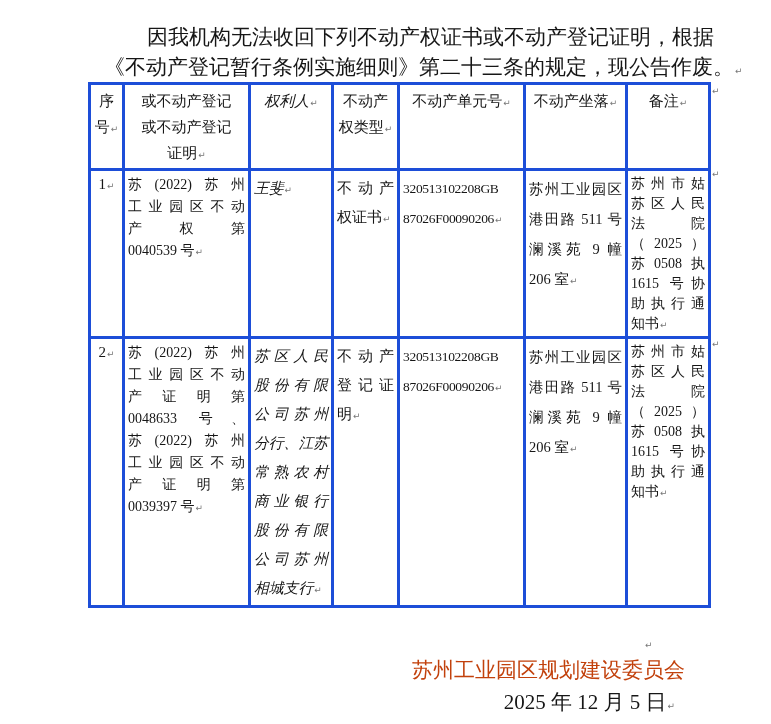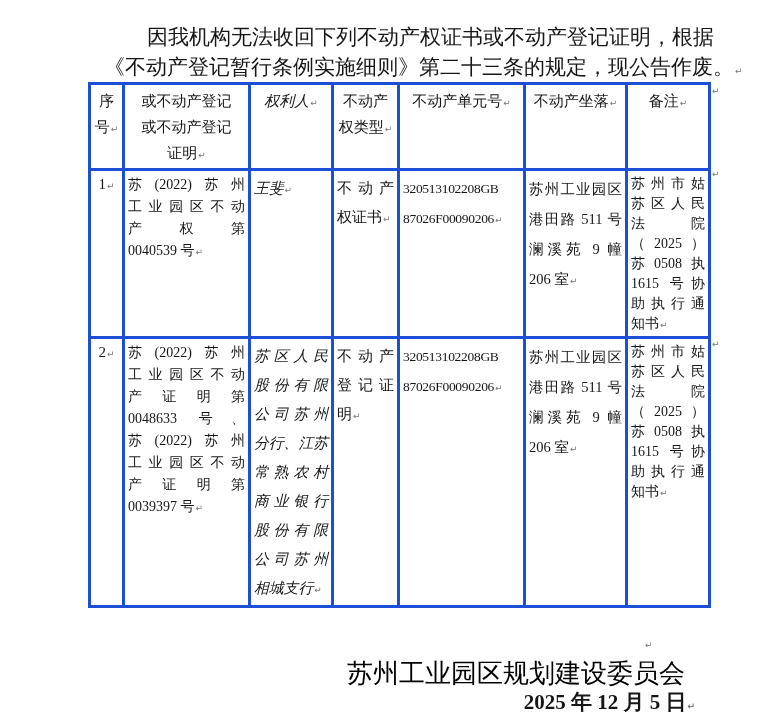--- a/index.html
+++ b/index.html
@@ -32,22 +32,22 @@
 
   
   .pmark { font-family:"DejaVu Sans",sans-serif; font-size:9px; color:#777777; margin-left:1px; }
   .float-mark { position:absolute; }
   .fm-hrow { left:711px; top:86px; }
   .fm-r0 { left:711px; top:169px; }
   .fm-r1 { left:711px; top:339px; }
   .fm-gap { left:644px; top:640px; }
 
   
-  .footer-org { position:absolute; top:656px; right:86px; font-size:26px; color:#000000; white-space:nowrap; }
-  .footer-date { position:absolute; top:688px; right:76px; font-size:21px; color:#161616; white-space:nowrap;font-weight:bold; }
+  .footer-org { position:absolute; top:656px; right:86px; font-size:21px; color:#c2410c; white-space:nowrap; }
+  .footer-date { position:absolute; top:688px; right:96px; font-size:21px; color:#161616; white-space:nowrap; }
 </style>
 </head>
 <body>
 
 <div class="doc">
 
   <div class="intro">
     <div class="l1">
       <span>因我机构无法收回下列不动产权证书或不动产登记证明，根据</span>
     </div>

